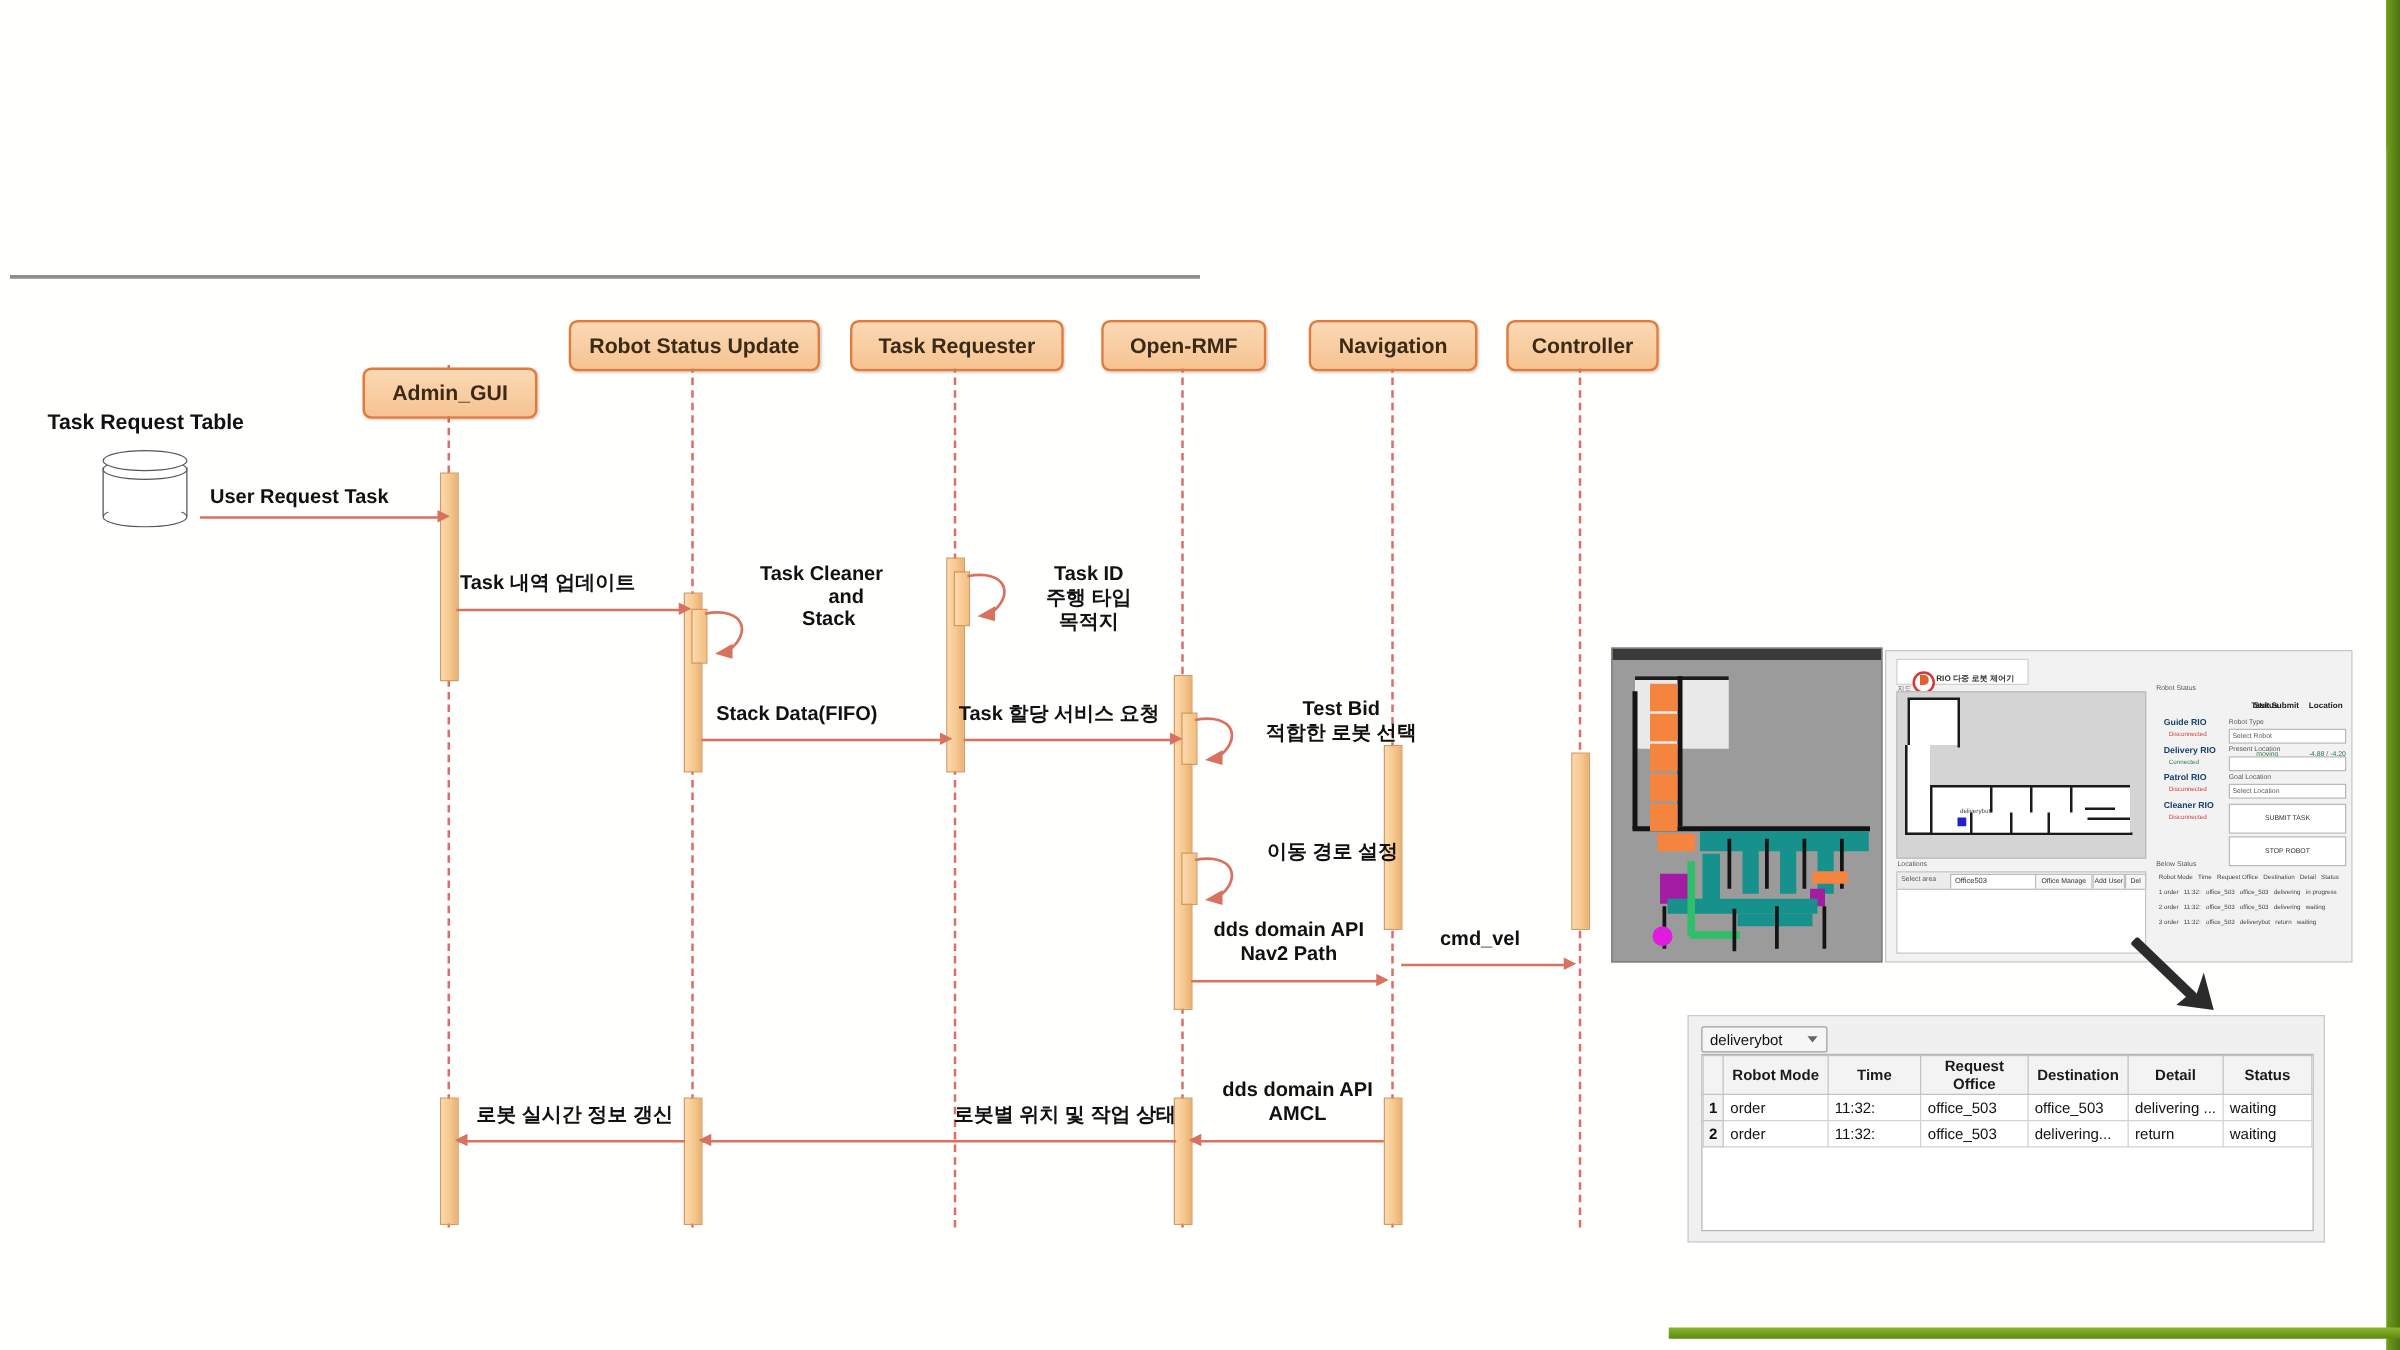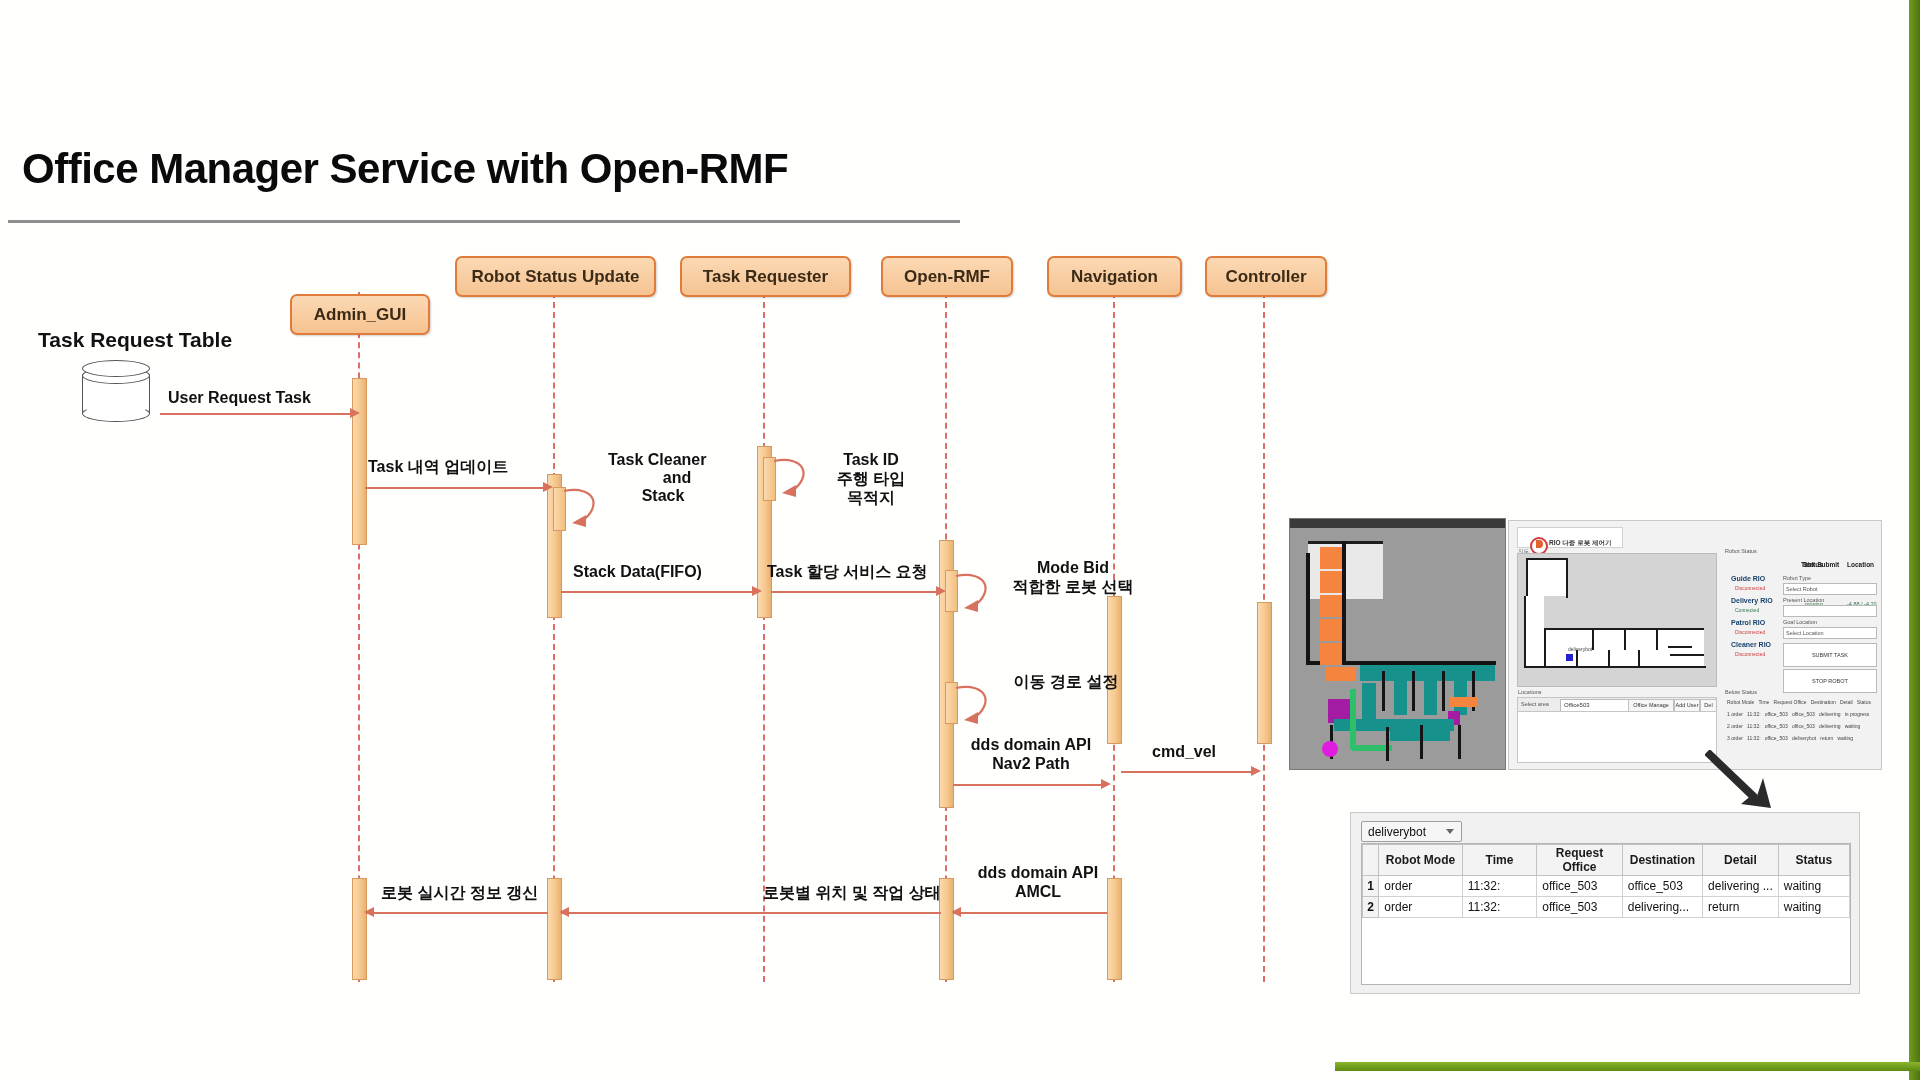--- a/index.html
+++ b/index.html
@@ -61,21 +61,21 @@
   }
   .msg-line{position:absolute;height:0;border-top:2px solid #d9715f;}
   .arrow-r{position:absolute;width:0;height:0;
     border-top:5px solid transparent;border-bottom:5px solid transparent;border-left:10px solid #d9715f;}
   .arrow-l{position:absolute;width:0;height:0;
     border-top:5px solid transparent;border-bottom:5px solid transparent;border-right:10px solid #d9715f;}
   .msg-label{position:absolute;font-size:16px;font-weight:bold;color:#111;white-space:nowrap;text-align:center;line-height:1.22;}
   .self-loop{position:absolute;}
 
   
-  #db-label{position:absolute;left:38px;top:78px;font-size:21px;font-weight:bold;color:#111;}
+  #db-label{position:absolute;left:38px;top:78px;font-size:17px;font-weight:bold;color:#111;}
   #db{position:absolute;left:82px;top:110px;width:68px;height:67px;}
   #db .top{position:absolute;left:0;top:0;width:66px;height:15px;border:1.5px solid #555;border-radius:50%;background:#fff;}
   #db .top2{position:absolute;left:0;top:7px;width:66px;height:15px;border:1.5px solid #555;border-radius:50%;background:#fff;}
   #db .body{position:absolute;left:0;top:14px;width:66px;height:40px;border-left:1.5px solid #555;border-right:1.5px solid #555;background:#fff;}
   #db .bot{position:absolute;left:0;top:45px;width:66px;height:15px;border:1.5px solid #555;border-radius:50%;border-top-color:transparent;background:#fff;}
 
   
   #shotA{position:absolute;left:1289px;top:518px;width:215px;height:250px;
     background:#9b9b9b;border:1px solid #777;overflow:hidden;}
   #shotA .topbar{position:absolute;left:0;top:0;width:100%;height:9px;background:#3a3a3a;}
@@ -131,21 +131,20 @@
 </style>
 </head>
 <body>
 
 <div id="slide">
 
   <div class="green-edge-right"></div>
   <div class="green-bar-side" style="top:0;height:1080px;"></div>
   <div class="green-bar-bottom"></div>
 
-  <div id="subtitle">Office Manager Service with Open-RMF</div>
   <div id="subtitle-rule"></div>
 
   <div id="seq">
 
     <div id="db-label">Task Request Table</div>
     <div id="db">
       <div class="body"></div>
         <div class="bot"></div>
         <div class="top2"></div>
         <div class="top"></div>
@@ -222,21 +221,21 @@
     <div class="msg-label" style="left:573px;top:312px;">Stack Data(FIFO)</div>
 
     <div class="msg-line" style="left:771px;top:341px;width:168px;"></div>
     <div class="arrow-r" style="left:936px;top:336px;"></div>
     <div class="msg-label" style="left:767px;top:312px;">Task 할당 서비스 요청</div>
 
     <svg class="self-loop" style="left:954px;top:318px;" width="46" height="52" viewBox="0 0 46 52">
       <path d="M2 8 C 34 2, 40 24, 20 38" fill="none" stroke="#d9715f" stroke-width="2.2"></path>
       <polygon points="24,32 10,40 24,44" fill="#d9715f"></polygon>
     </svg>
-    <div class="msg-label" style="left:998px;top:308px;width:150px;">Mode Bid</div>
+    <div class="msg-label" style="left:998px;top:308px;width:150px;">Test Bid</div>
     <div class="msg-label" style="left:998px;top:327px;width:150px;">적합한 로봇 선택</div>
 
     <svg class="self-loop" style="left:954px;top:430px;" width="46" height="52" viewBox="0 0 46 52">
       <path d="M2 8 C 34 2, 40 24, 20 38" fill="none" stroke="#d9715f" stroke-width="2.2"></path>
       <polygon points="24,32 10,40 24,44" fill="#d9715f"></polygon>
     </svg>
     <div class="msg-label" style="left:998px;top:422px;width:136px;">이동 경로 설정</div>
 
     <div class="msg-line" style="left:953px;top:534px;width:152px;"></div>
     <div class="arrow-r" style="left:1101px;top:529px;"></div>

